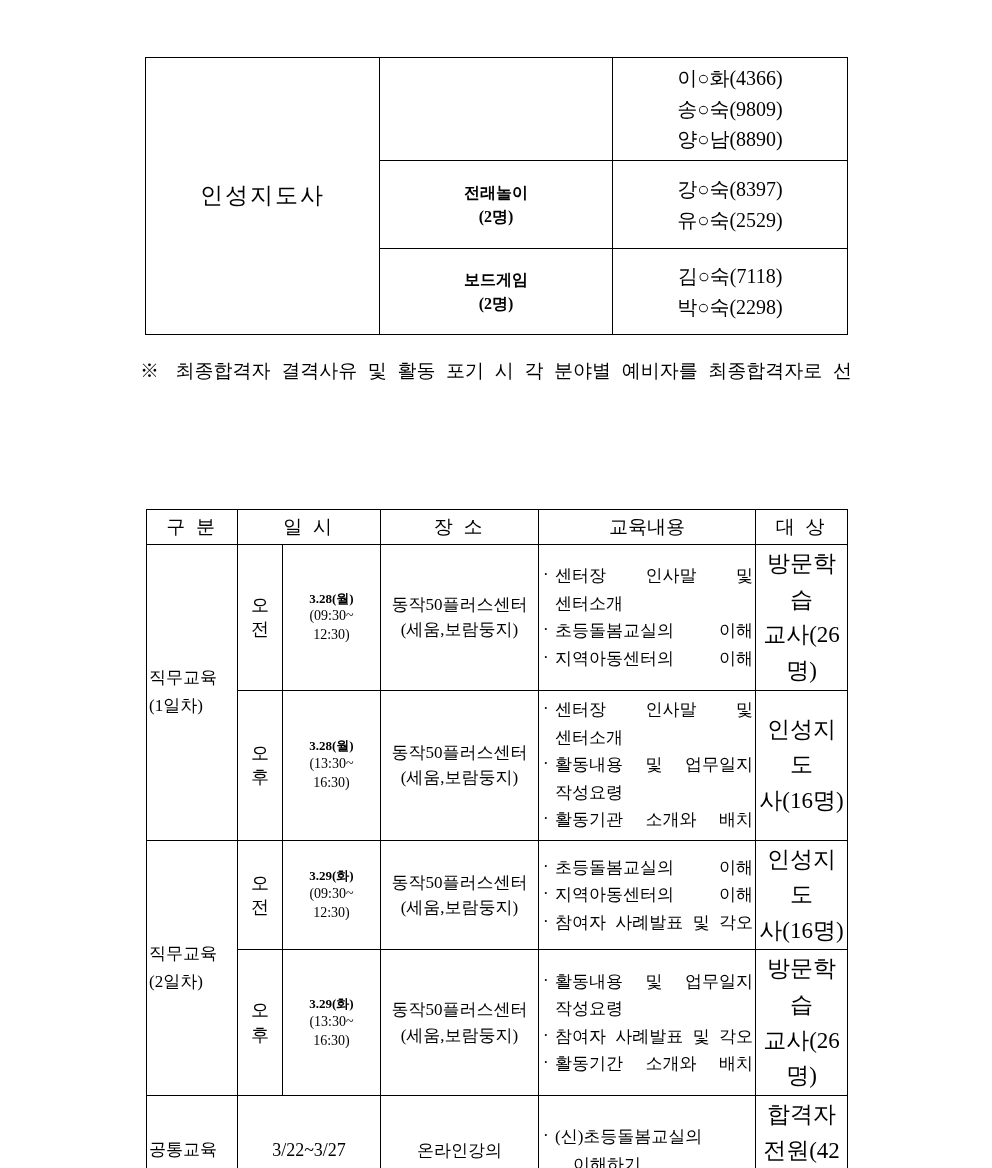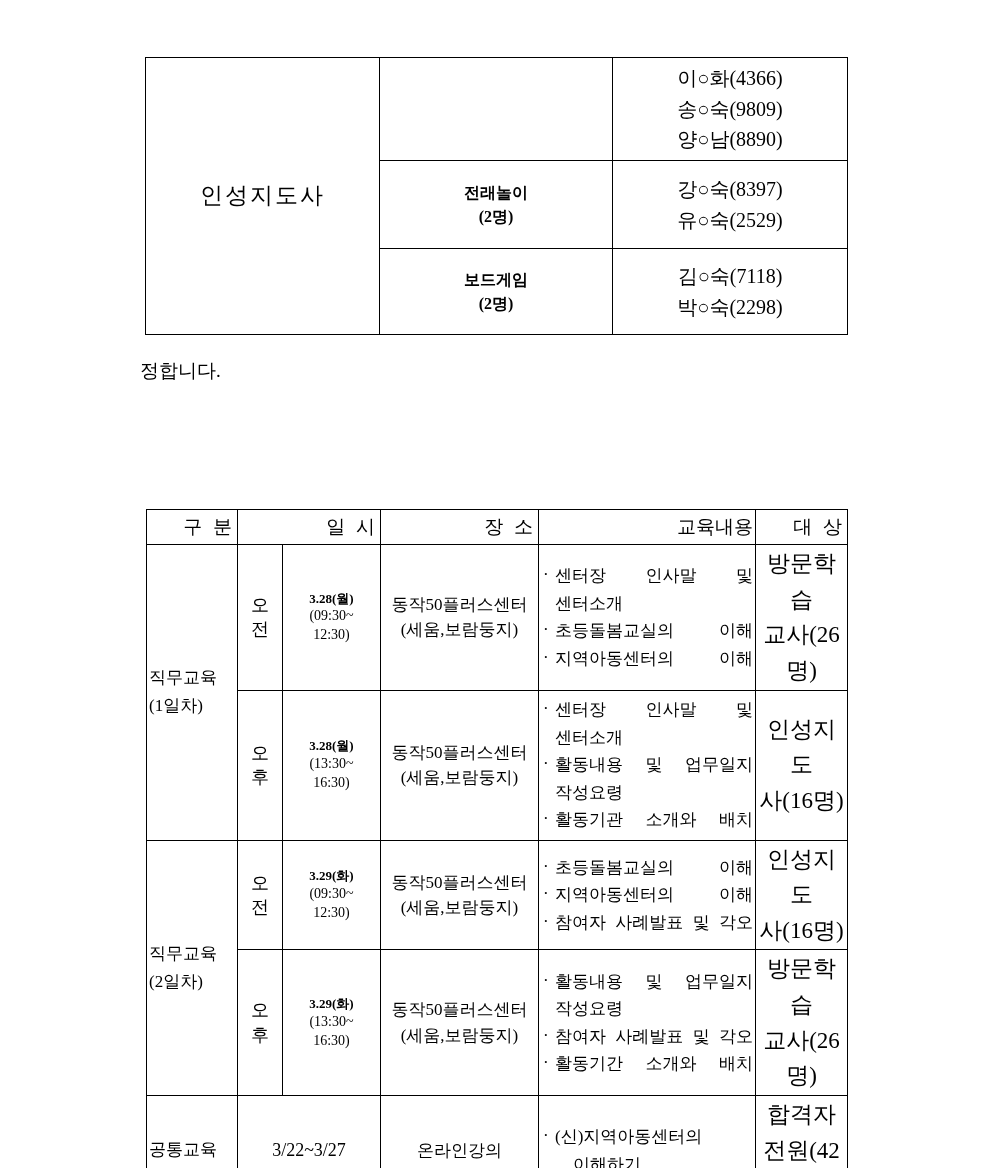--- a/index.html
+++ b/index.html
@@ -95,21 +95,21 @@
     border-collapse: collapse;
     table-layout: fixed;
   }
   .tbl2 td, .tbl2 th {
     border: 1.2px solid #000;
     vertical-align: middle;
     font-weight: normal;
     padding: 1px 2px;
   }
   .tbl2 th {
-    text-align: right;
+    text-align: center;
     font-size: 19px;
     height: 35px;
     letter-spacing: 3px;
   }
   .tbl2 th.nosp { letter-spacing: 0; }
   .cw-gubun { width: 91px; }
   .cw-ampm  { width: 45px; }
   .cw-ilsi  { width: 98px; }
   .cw-place { width: 158px; }
   .cw-cont  { width: 217px; }
@@ -217,21 +217,21 @@
         </td>
         <td class="c-names">
           <span class="nameline">김○숙(7118)</span>
           <span class="nameline">박○숙(2298)</span>
         </td>
       </tr>
     </tbody>
   </table>
 
   <div class="note">
-    <span class="l2">정합니다.</span>
+    <span class="l1">※ 최종합격자 결격사유 및 활동 포기 시 각 분야별 예비자를 최종합격자로 선</span>
   </div>
 
 
   <table class="tbl2">
     <colgroup>
       <col class="cw-gubun">
         <col class="cw-ampm">
         <col class="cw-ilsi">
       <col class="cw-place">
         <col class="cw-cont">
@@ -394,21 +394,21 @@
 
       <tr class="rh5">
         <td class="td-gubun">공통교육</td>
         <td class="td-center" colspan="2">3/22~3/27</td>
         <td class="td-place">
           <span>온라인강의</span>
         </td>
         <td class="td-cont">
           <ul>
             <li>
-              <span class="cont">(신)지역아동센터의</span>
+              <span class="cont">(신)초등돌봄교실의</span>
               <span class="wrap2" style="padding-left:18px">이해하기</span>
             </li>
           </ul>
         </td>
         <td class="td-tgt">
           <span>합격자</span>
           <span>전원(42명)</span>
         </td>
       </tr>
     </tbody>

